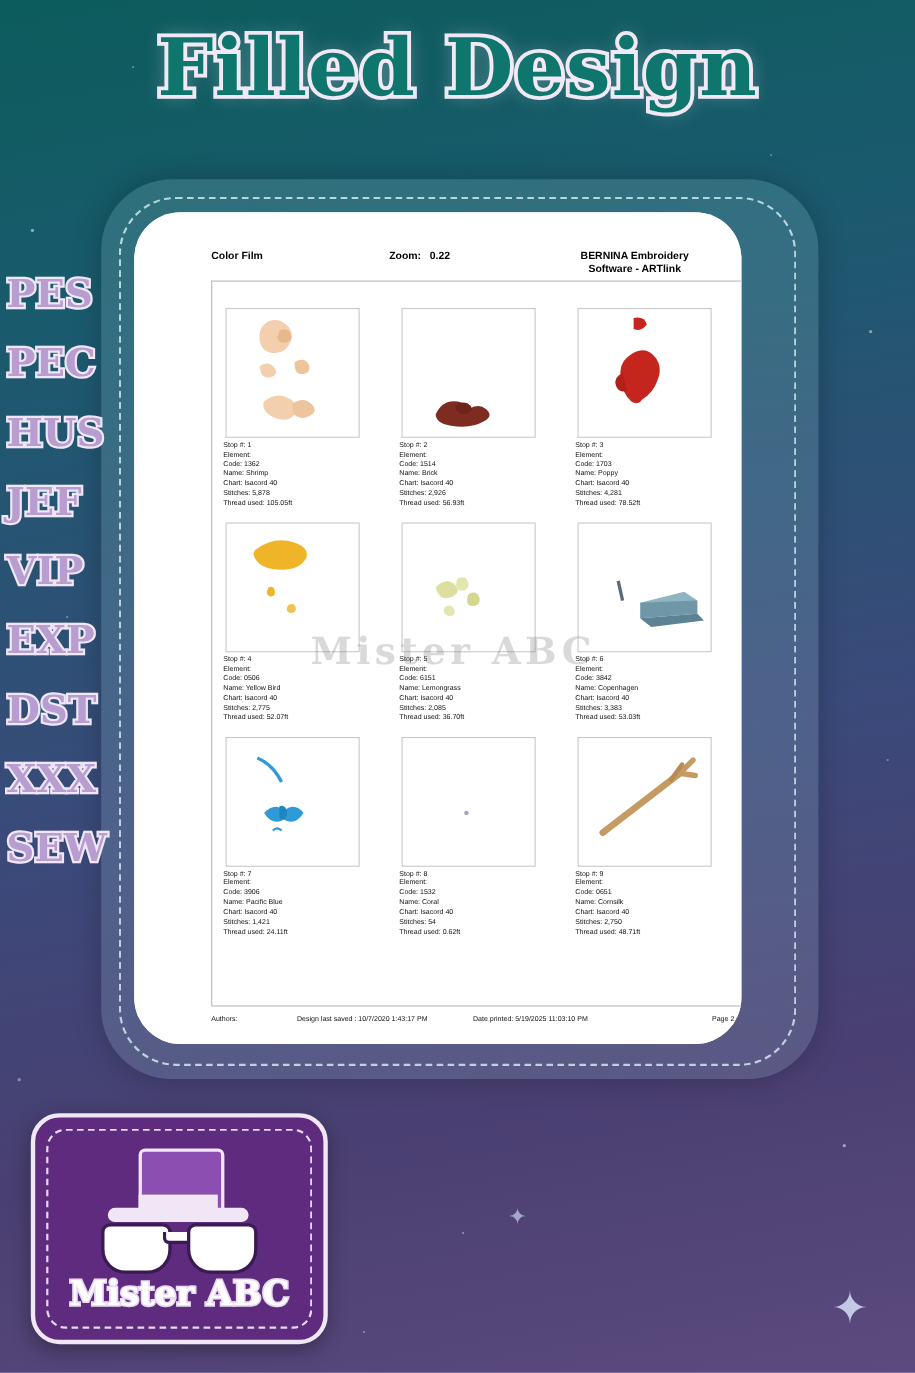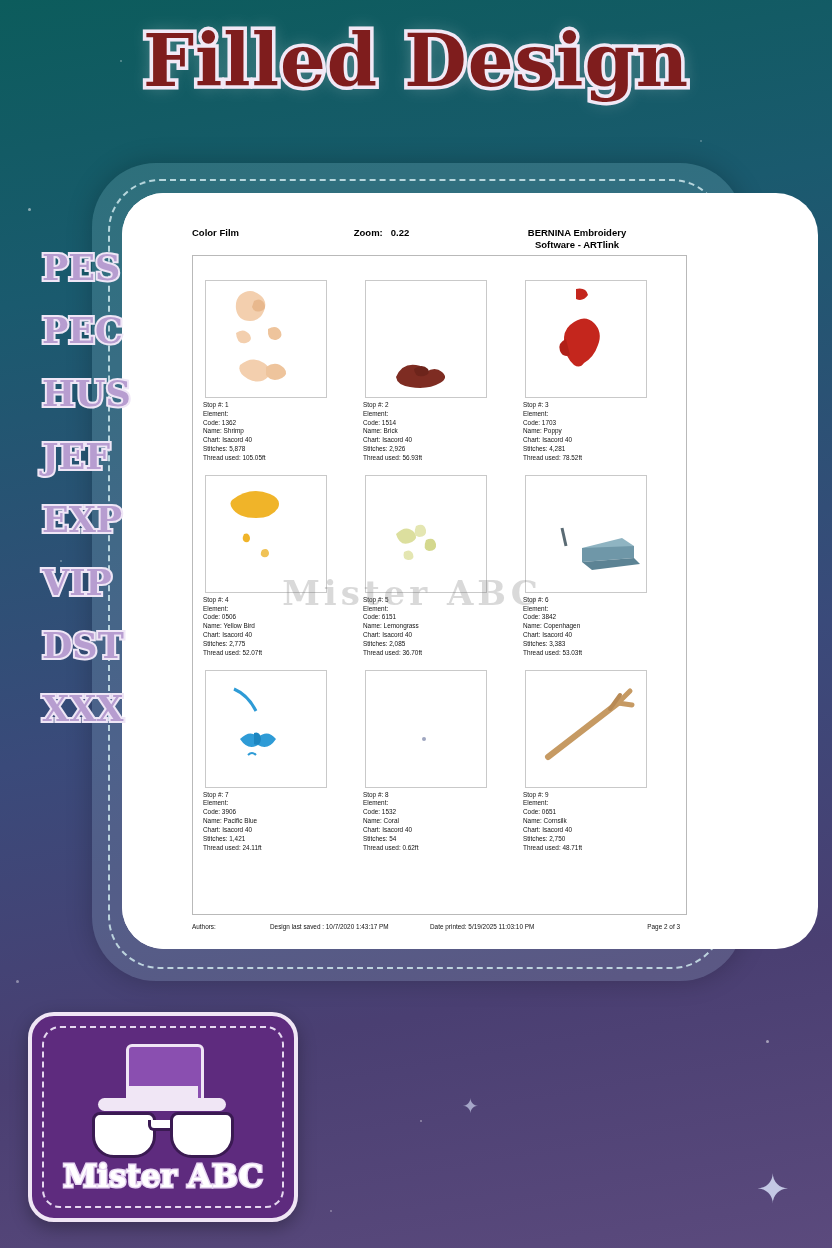--- a/index.html
+++ b/index.html
@@ -31,34 +31,33 @@
     width: 832px;
     text-align: center;
     z-index: 6;
   }
   .title {
     display: inline-block;
     font-family: "DejaVu Serif", serif;
     font-weight: bold;
     font-size: 72px;
     letter-spacing: 1px;
-    color: #7f1d1d;
+    color: #0f766e;
     -webkit-text-stroke: 7px #f0e6f5;
     paint-order: stroke fill;
     text-shadow: 0 0 18px rgba(255,255,255,.35);
   }
 
   
   .formats {
     position: absolute;
     left: 2px;
     top: 236px;
     width: 104px;
     z-index: 7;
-    margin-left: 36px;
   }
   .fmt {
     font-family: "DejaVu Serif", serif;
     font-weight: bold;
     font-size: 35px;
     line-height: 63px;
     color: #b79dd0;
     -webkit-text-stroke: 4px #efe6f6;
     paint-order: stroke fill;
     text-align: left;
@@ -83,21 +82,21 @@
     width: 612px;
     height: 786px;
     border-radius: 52px;
     border: 2px dashed #cfe9ee;
     opacity: .85;
   }
   .frame-inner {
     position: absolute;
     left: 122px;
     top: 193px;
-    width: 696px;
+    width: 552px;
     height: 756px;
     border-radius: 42px;
     background: #ffffff;
     overflow: hidden;
   }
 
   
   .doc {
     position: absolute;
     left: 0;
@@ -313,24 +312,25 @@
 
 <div class="title-wrap">
   <div class="title">Filled Design</div>
 </div>
 
 <div class="formats">
   <div class="fmt">PES</div>
   <div class="fmt">PEC</div>
   <div class="fmt">HUS</div>
   <div class="fmt">JEF</div>
+  <div class="fmt">VIP</div>
   <div class="fmt">EXP</div>
-  <div class="fmt">VIP</div>
   <div class="fmt">DST</div>
   <div class="fmt">XXX</div>
+  <div class="fmt">SEW</div>
 </div>
 
 <div class="frame-outer"></div>
 <div class="frame-dash"></div>
 
 <div class="frame-inner">
   <div class="doc">
 
     <div class="doc-header">
       <span>Color Film</span>

